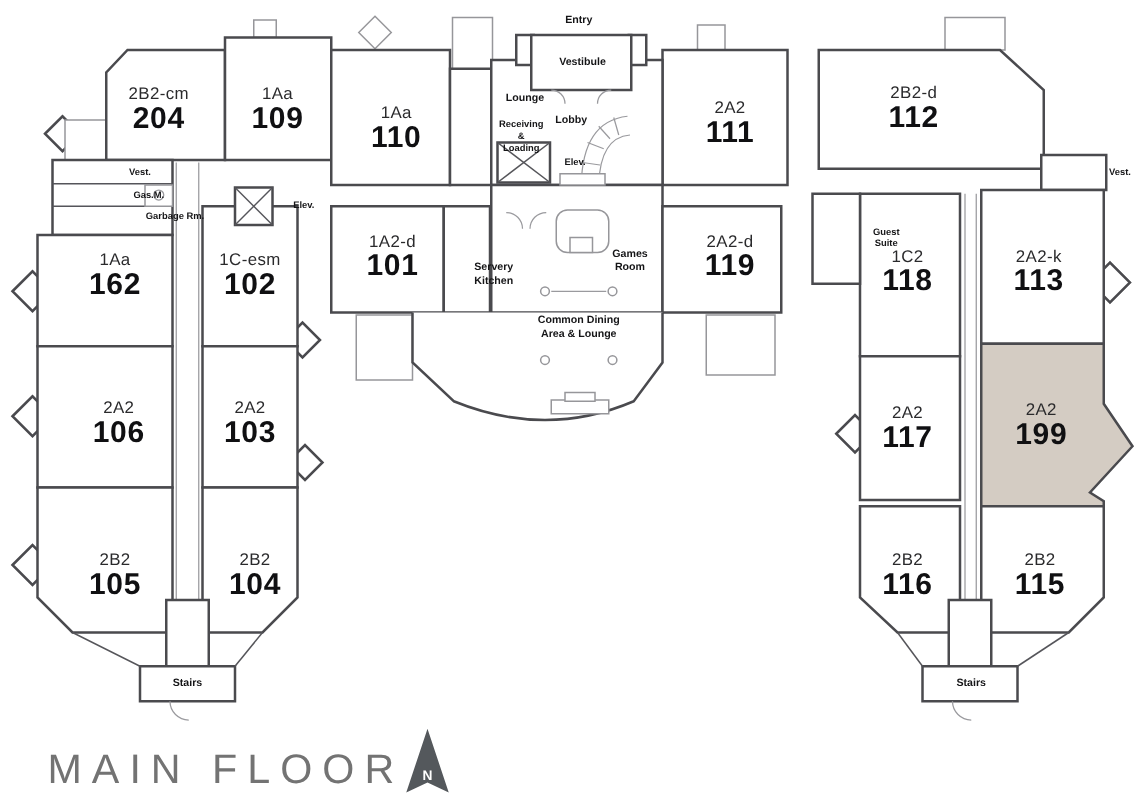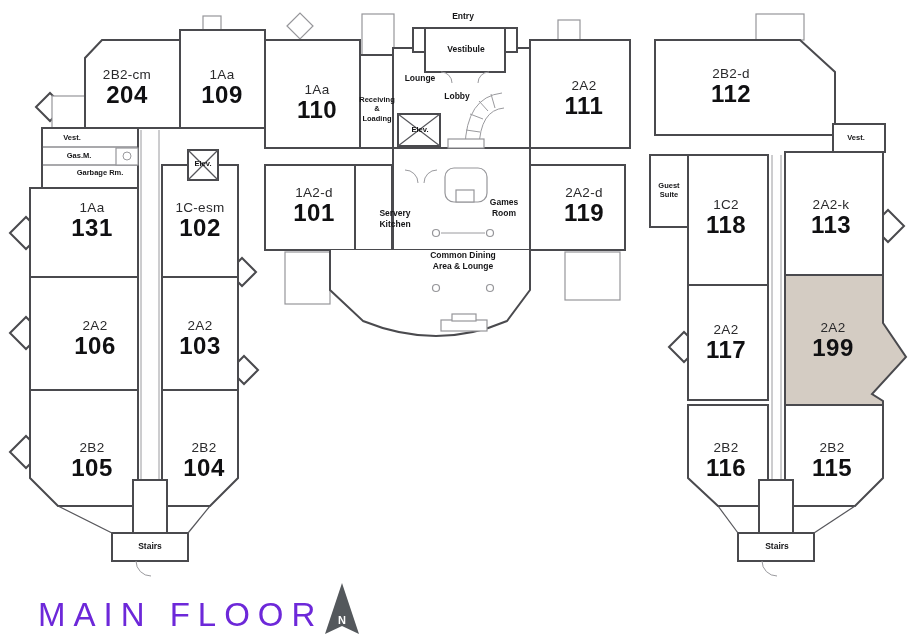--- a/index.html
+++ b/index.html
@@ -13,23 +13,23 @@
   .wl{fill:none;stroke:#9a9a9e;stroke-width:1;}
   .xline{stroke:#55555a;stroke-width:1.2;}
   .hlshape{stroke:#4a4a4e;stroke-width:2;}
   .ulabel{position:absolute;transform:translate(-50%,-50%);text-align:center;line-height:1.05;pointer-events:none;}
   .utype{font-size:13.5px;color:#2a2a2c;letter-spacing:.3px;}
   .unum{font-size:24px;font-weight:700;color:#101012;letter-spacing:.5px;}
   .rlabel{
     position:absolute;transform:translate(-50%,-50%);text-align:center;
     font-size:8.5px;font-weight:700;color:#151517;line-height:1.25;white-space:pre-line;pointer-events:none;
   }
-  .rlabel.sm{font-size:7.5px;}
+  .rlabel.sm{font-size:7.5px;margin-left:40px;}
   #floor-title{
-    position:absolute;left:38px;top:596px;font-size:33px;color:#6d28d9;
+    position:absolute;left:38px;top:596px;font-size:33px;color:#737373;
     letter-spacing:8px;font-weight:400;
   }
   #compass{position:absolute;left:322px;top:580px;}
 </style>
 </head>
 <body>
 
 <div id="stage">
 
   <svg id="plan-svg" width="915" height="641" viewBox="0 0 915 641">
@@ -167,21 +167,21 @@
   <div class="ulabel" style="left:314px;top:206px">
       <div class="utype">1A2-d</div>
       <div class="unum">101</div>
     </div>
   <div class="ulabel" style="left:584px;top:206px">
       <div class="utype">2A2-d</div>
       <div class="unum">119</div>
     </div>
   <div class="ulabel" style="left:92px;top:221px">
       <div class="utype">1Aa</div>
-      <div class="unum">131</div>
+      <div class="unum">162</div>
     </div>
   <div class="ulabel" style="left:200px;top:221px">
       <div class="utype">1C-esm</div>
       <div class="unum">102</div>
     </div>
   <div class="ulabel" style="left:726px;top:218px">
       <div class="utype">1C2</div>
       <div class="unum">118</div>
     </div>
   <div class="ulabel" style="left:831px;top:218px">

